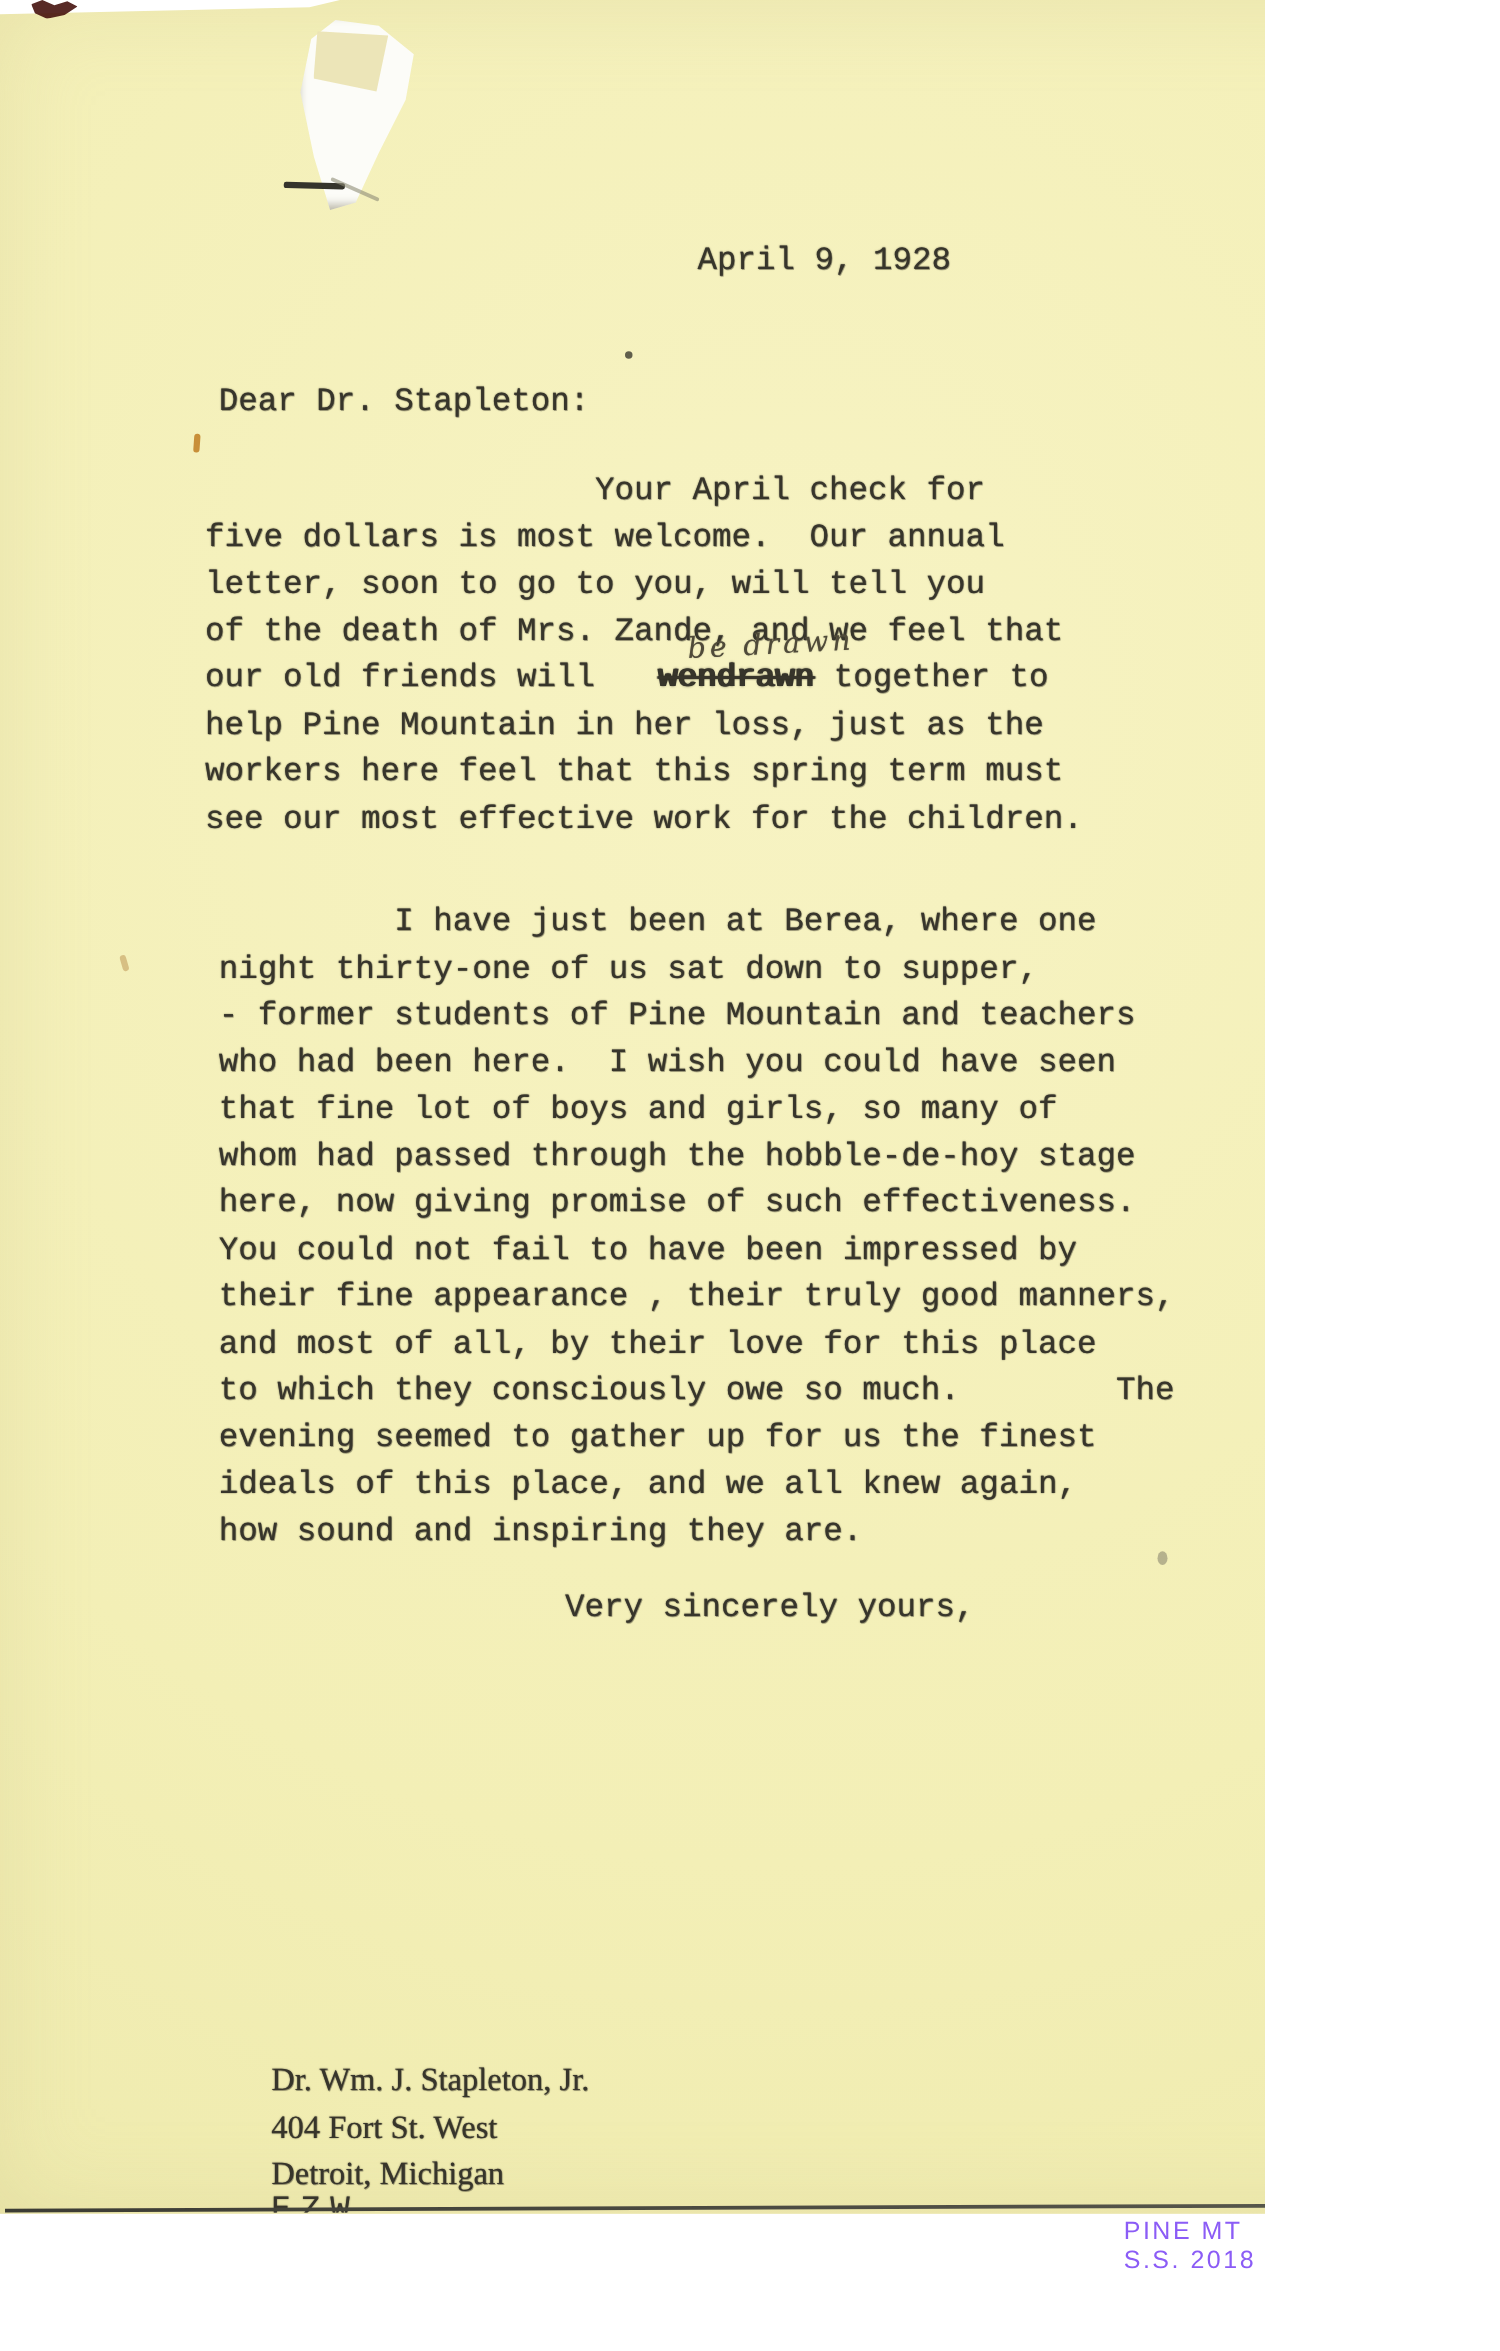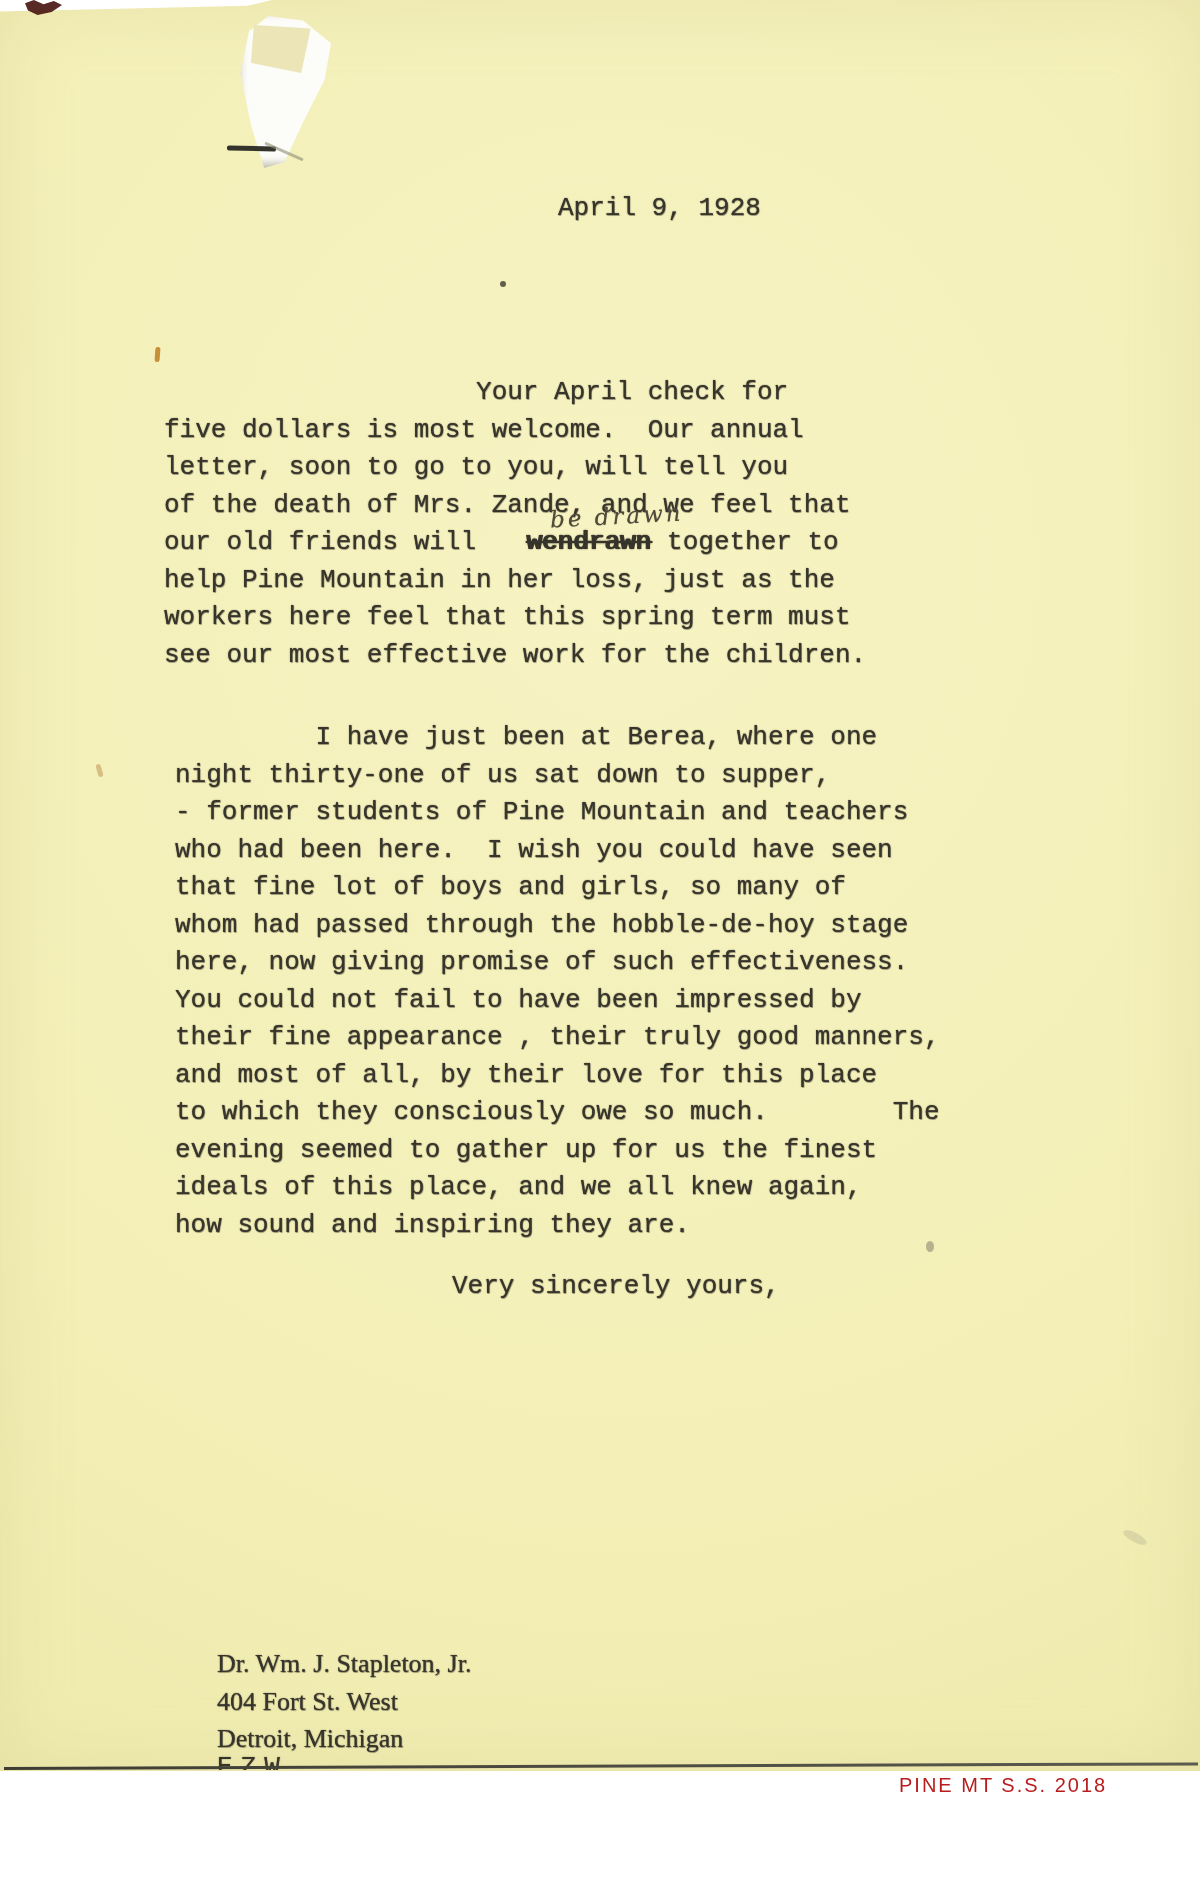--- a/index.html
+++ b/index.html
@@ -1,17 +1,17 @@
 <!DOCTYPE html>
 <html><head>
 <meta charset="utf-8">
 <style>
   html,body { margin:0; padding:0; background:#ffffff; }
   .page {
-    position:relative; width:1200px; height:1881px;
+    position:relative; width:1012px; height:1881px;
     background:#ffffff; overflow:hidden;
     font-family:"Liberation Mono","DejaVu Sans Mono",monospace;
   }
   .paper {
     position:absolute; left:0; top:0; width:1200px; height:1771px;
     background: radial-gradient(130% 95% at 52% 32%, #f7f3c3 0%, #f3efb6 55%, #ece8a9 100%);
     box-shadow: inset 0 0 70px rgba(205,195,135,0.30);
   }
   .paper-edge {
     position:absolute; left:4px; top:1767px; width:1194px; height:3px;
@@ -48,21 +48,21 @@
     overflow:hidden;
   }
   .initials-clip .typed-inline {
     font-size:26px; line-height:24px; letter-spacing:8px;
     color:#37352b; white-space:pre;
     text-shadow: 0 0 1.2px rgba(55,52,40,0.85);
   }
   .watermark {
     position:absolute; left:899px; top:1774px;
     font-family:"Liberation Sans","DejaVu Sans",sans-serif;
-    font-size:20px; letter-spacing:2px; color:#b91c1c;
+    font-size:20px; letter-spacing:2px; color:#8b5cf6;
   }
   
   .top-sliver {
     position:absolute; left:0; top:0; width:272px; height:13px; background:#ffffff;
     clip-path: polygon(0 0, 100% 0, 91% 45%, 0 88%);
   }
   .red-mark {
     position:absolute; left:25px; top:0; width:37px; height:15px; background:#46130e;
     clip-path: polygon(0 22%, 24% 0, 50% 28%, 78% 6%, 100% 34%, 72% 80%, 34% 100%, 8% 70%);
     opacity:0.9;
@@ -106,20 +106,21 @@
   <div class="crease-shadow"></div>
   <div class="red-mark"></div>
   <div class="speck speck-ink-dot"></div>
   <div class="speck speck-orange"></div>
   <div class="speck speck-grey"></div>
   <div class="speck speck-tan"></div>
   <div class="speck speck-faint"></div>
 
   <div class="typed date-line">April 9, 1928</div>
 
+  <div class="typed salutation">Dear Dr. Stapleton:</div>
 
   <div class="typed para1"><span>                    Your April check for
 five dollars is most welcome.  Our annual
 letter, soon to go to you, will tell you
 of the death of Mrs. Zande, and we feel that
 our old friends will </span><span class="struck">wendrawn</span><span> together to
 help Pine Mountain in her loss, just as the
 workers here feel that this spring term must
 see our most effective work for the children.</span></div>
 

